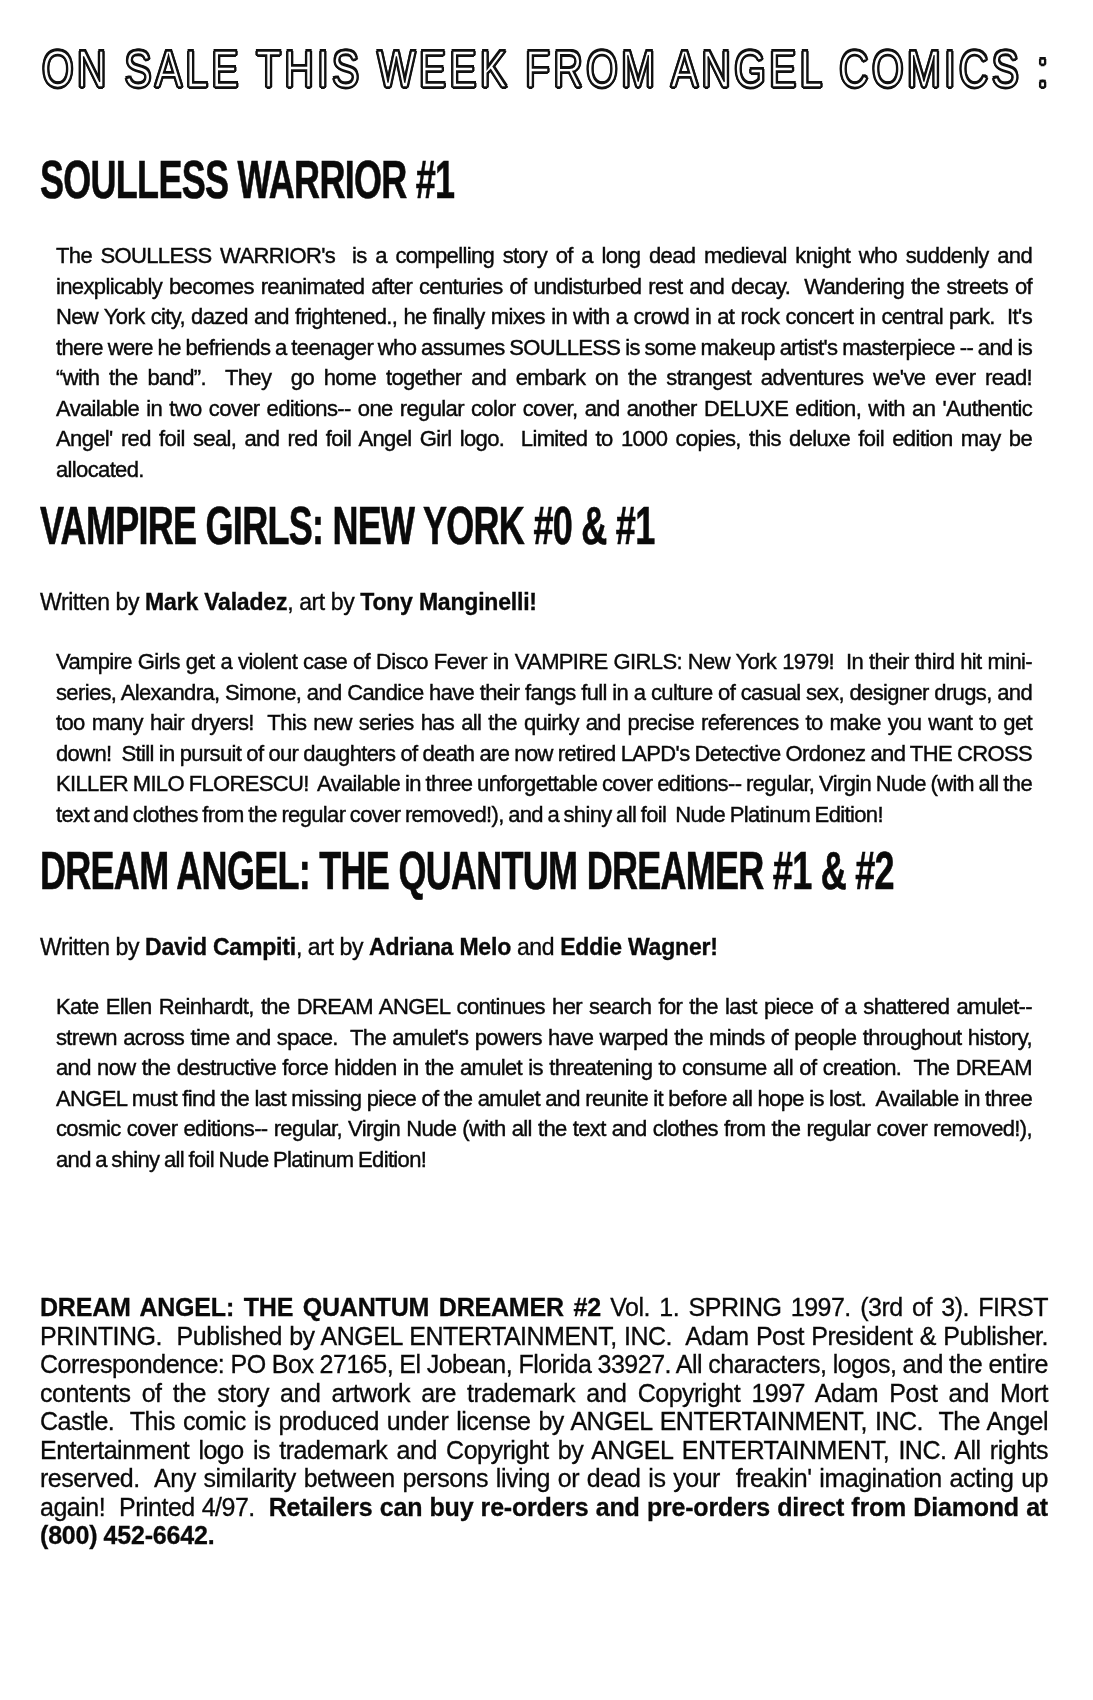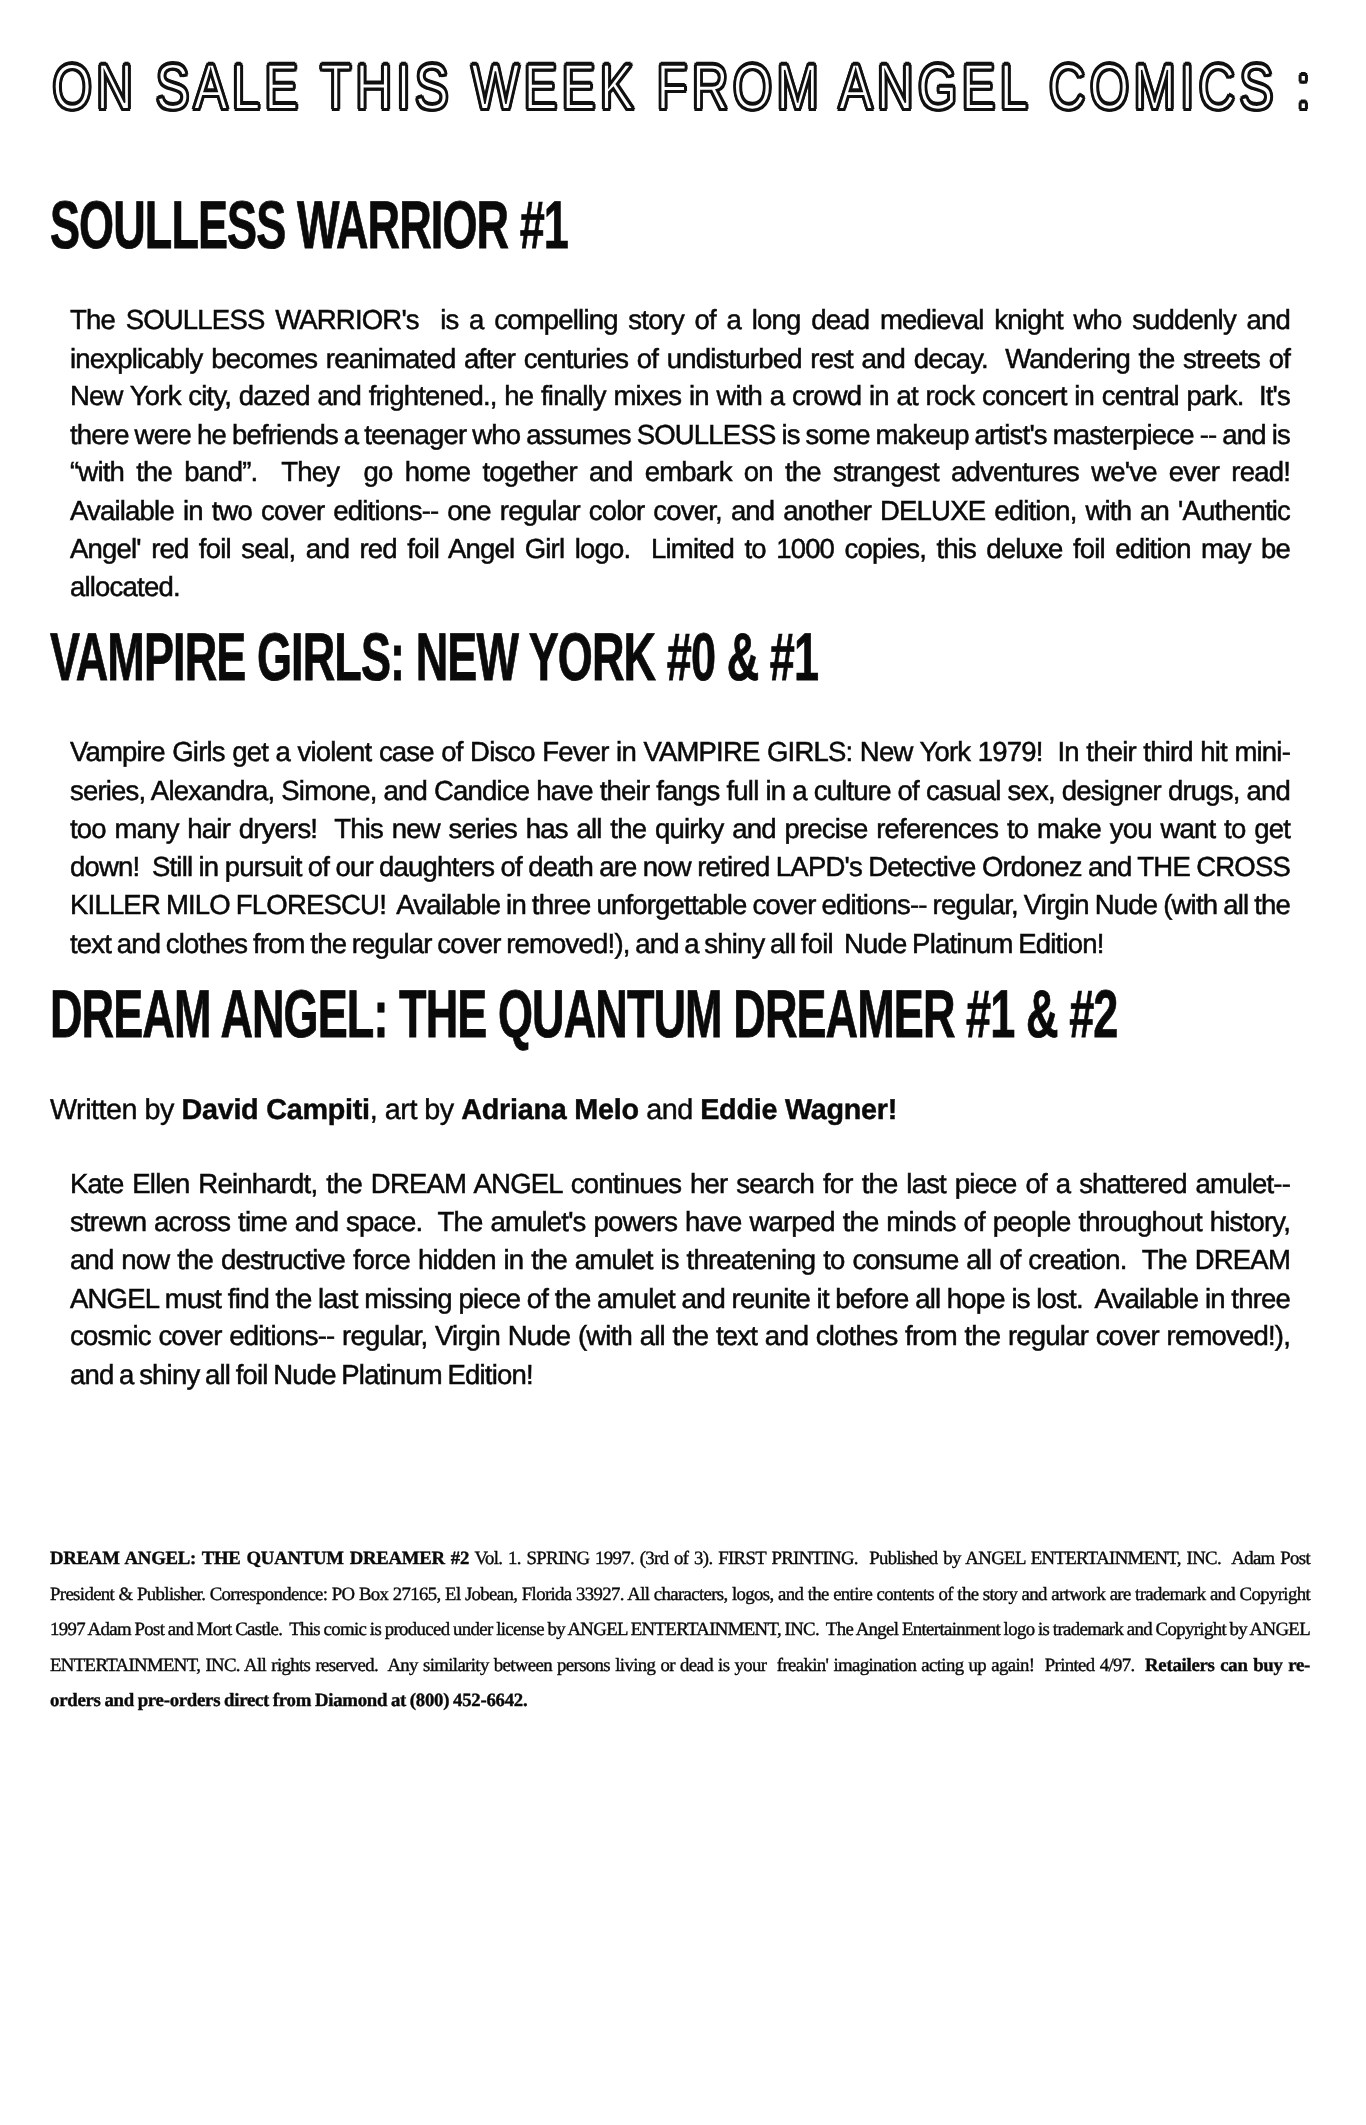--- a/index.html
+++ b/index.html
@@ -61,44 +61,44 @@
     font-size: 22px;
     line-height: 30.5px;
     letter-spacing: -0.64px;
     word-spacing: -1px;
     text-align: justify;
     white-space: pre-wrap;
     -webkit-text-stroke: 0.4px currentColor;
   }
   .indicia {
     margin: 118px 0 0 0;
-    font-size: 15px;
+    font-size: 25px;
     line-height: 28.5px;
     letter-spacing: -0.5px;
     word-spacing: -0.5px;
     text-align: justify;
     white-space: pre-wrap;
-    font-family: Liberation Serif, serif;
     -webkit-text-stroke: 0.3px currentColor;
   }
 </style>
 </head>
 <body>
 
 <div class="page">
 
   <h1 class="masthead">ON SALE THIS WEEK FROM ANGEL COMICS :</h1>
 
   <section class="section">
     <h2 class="section-title">SOULLESS WARRIOR #1</h2>
     <p class="body-text">The SOULLESS WARRIOR's  is a compelling story of a long dead medieval knight who suddenly and inexplicably becomes reanimated after centuries of undisturbed rest and decay.  Wandering the streets of New York city, dazed and frightened., he finally mixes in with a crowd in at rock concert in central park.  It's there were he befriends a teenager who assumes SOULLESS is some makeup artist's masterpiece -- and is “with the band”.  They  go home together and embark on the strangest adventures we've ever read!  Available in two cover editions-- one regular color cover, and another DELUXE edition, with an 'Authentic Angel' red foil seal, and red foil Angel Girl logo.  Limited to 1000 copies, this deluxe foil edition may be allocated.</p>
   </section>
 
   <section class="section">
     <h2 class="section-title">VAMPIRE GIRLS: NEW YORK #0 &amp; #1</h2>
+    <p class="credits"><span class="seg">Written by </span><span class="seg bold">Mark Valadez</span><span class="seg">, art by </span><span class="seg bold">Tony Manginelli!</span></p>
     <p class="body-text">Vampire Girls get a violent case of Disco Fever in VAMPIRE GIRLS: New York 1979!  In their third hit mini-series, Alexandra, Simone, and Candice have their fangs full in a culture of casual sex, designer drugs, and too many hair dryers!  This new series has all the quirky and precise references to make you want to get down!  Still in pursuit of our daughters of death are now retired LAPD's Detective Ordonez and THE CROSS KILLER MILO FLORESCU!  Available in three unforgettable cover editions-- regular, Virgin Nude (with all the text and clothes from the regular cover removed!), and a shiny all foil  Nude Platinum Edition!</p>
   </section>
 
   <section class="section">
     <h2 class="section-title">DREAM ANGEL: THE QUANTUM DREAMER #1 &amp; #2</h2>
     <p class="credits"><span class="seg">Written by </span><span class="seg bold">David Campiti</span><span class="seg">, art by </span><span class="seg bold">Adriana Melo</span><span class="seg"> and </span><span class="seg bold">Eddie Wagner!</span></p>
     <p class="body-text">Kate Ellen Reinhardt, the DREAM ANGEL continues her search for the last piece of a shattered amulet-- strewn across time and space.  The amulet's powers have warped the minds of people throughout history, and now the destructive force hidden in the amulet is threatening to consume all of creation.  The DREAM ANGEL must find the last missing piece of the amulet and reunite it before all hope is lost.  Available in three cosmic cover editions-- regular, Virgin Nude (with all the text and clothes from the regular cover removed!), and a shiny all foil Nude Platinum Edition!</p>
   </section>
 
   <p class="indicia"><span class="seg bold">DREAM ANGEL: THE QUANTUM DREAMER #2</span><span class="seg"> Vol. 1. SPRING 1997. (3rd of 3). FIRST PRINTING.  Published by ANGEL ENTERTAINMENT, INC.  Adam Post President &amp; Publisher. Correspondence: PO Box 27165, El Jobean, Florida 33927. All characters, logos, and the entire contents of the story and artwork are trademark and Copyright 1997 Adam Post and Mort Castle.  This comic is produced under license by ANGEL ENTERTAINMENT, INC.  The Angel Entertainment logo is trademark and Copyright by ANGEL ENTERTAINMENT, INC. All rights reserved.  Any similarity between persons living or dead is your  freakin' imagination acting up again!  Printed 4/97.  </span><span class="seg bold">Retailers can buy re-orders and pre-orders direct from Diamond at (800) 452-6642.</span></p>

